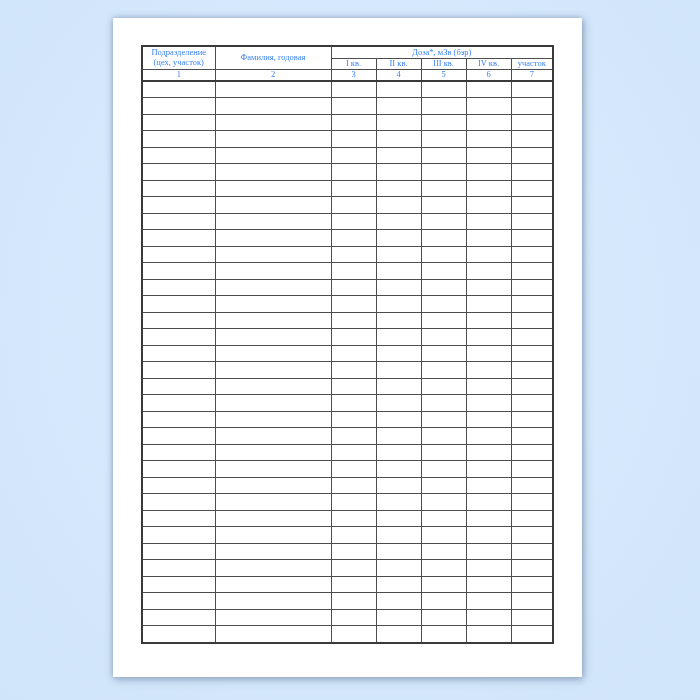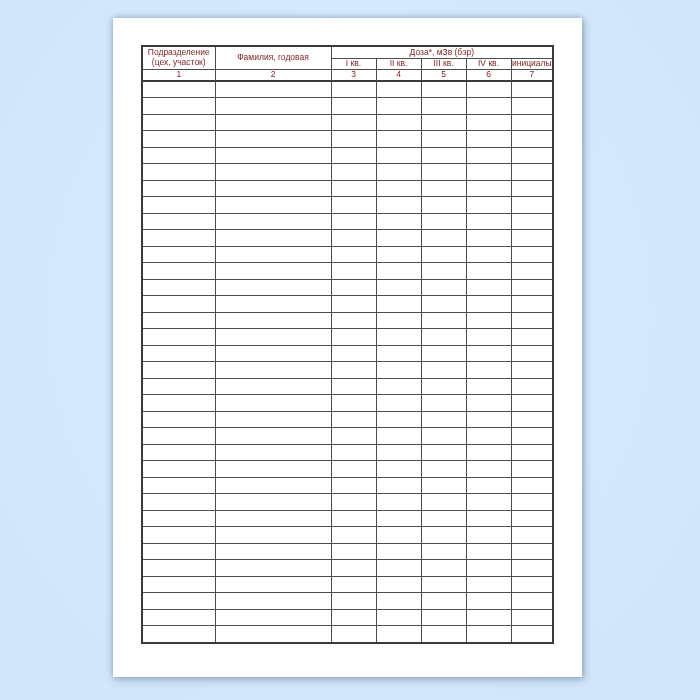--- a/index.html
+++ b/index.html
@@ -24,22 +24,22 @@
     background: #ffffff;
     box-shadow: 0 0 6px rgba(110, 135, 165, 0.65), 2px 3px 8px rgba(110, 135, 165, 0.45);
   }
   table.doc-table {
     position: absolute;
     left: 28px;
     top: 27px;
     width: 411px;
     border-collapse: collapse;
     table-layout: fixed;
-    font-family: Liberation Sans, sans-serif;
-    color: #7f1d1d;
+    font-family: Liberation Serif, serif;
+    color: #3b82f6;
   }
   table.doc-table, table.doc-table th, table.doc-table td {
     border: 1px solid #4d4d4d;
   }
   table.doc-table {
     border: 2px solid #3a3a3a;
   }
   th, td {
     padding: 0;
     margin: 0;
@@ -79,21 +79,21 @@
         <tr class="hrow-a">
           <th class="dept-cell" rowspan="2">Подразделение (цех, участок)</th>
           <th rowspan="2">Фамилия, годовая</th>
           <th colspan="5">Доза*, мЗв (бэр)</th>
         </tr>
         <tr class="hrow-b">
           <th>I кв.</th>
           <th>II кв.</th>
           <th>III кв.</th>
           <th>IV кв.</th>
-          <th>инициалы</th>
+          <th>участок</th>
         </tr>
         <tr class="num-row">
           <td>1</td>
           <td>2</td>
           <td>3</td>
           <td>4</td>
           <td>5</td>
           <td>6</td>
           <td>7</td>
         </tr>

